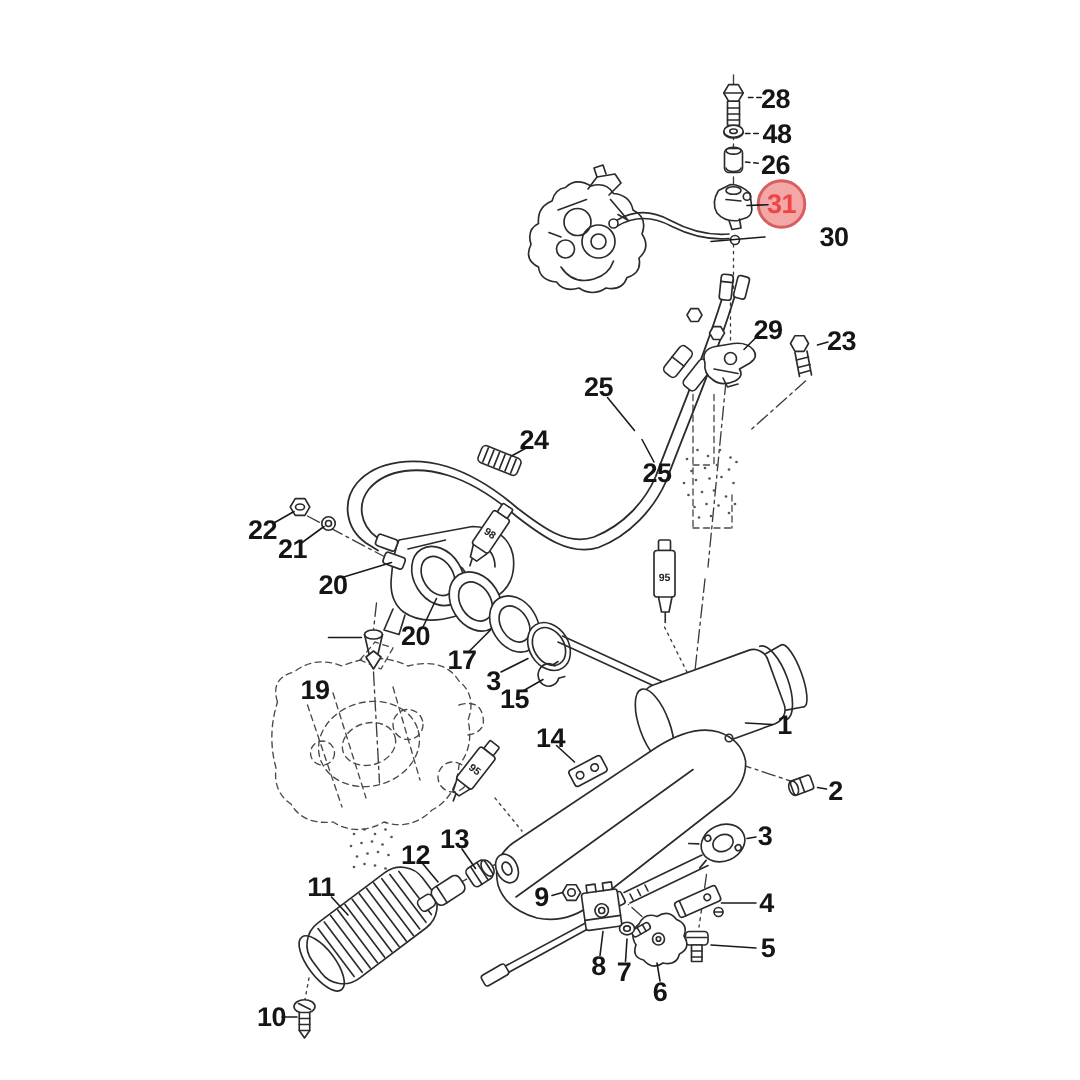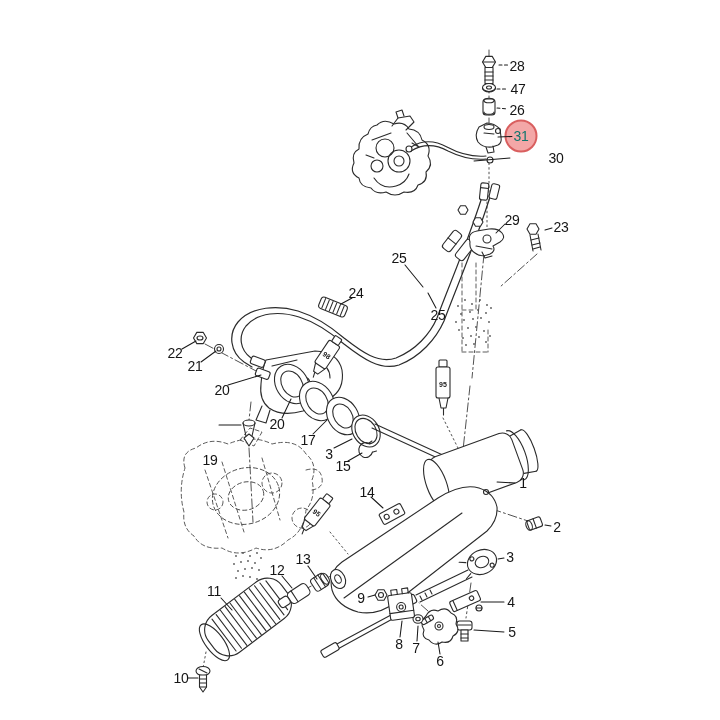--- a/index.html
+++ b/index.html
@@ -1,22 +1,22 @@
 <!DOCTYPE html>
 <html><head>
 <meta charset="utf-8">
 <style>
   html,body{margin:0;padding:0;background:#ffffff}
   body{width:720px;height:720px;overflow:hidden}
   .canvas{position:relative;width:720px;height:720px;background:#fff;font-family:"Liberation Sans",sans-serif}
   .canvas svg{position:absolute;left:0;top:0}
   svg text{font-family:"Liberation Sans",sans-serif;font-weight:bold;font-size:7px;fill:#222;stroke:none}
   .label-layer{position:absolute;left:0;top:0;width:100%;height:100%}
-  .part-label{position:absolute;transform:translate(-50%,-50%);font-weight:normal;font-size:14px;line-height:1;color:#151515;letter-spacing:-0.3px;cursor:default;user-select:none}
-  .part-label.highlighted{color:#0f766e}
+  .part-label{position:absolute;transform:translate(-50%,-50%);font-weight:bold;font-size:18px;line-height:1;color:#151515;letter-spacing:-0.3px;cursor:default;user-select:none}
+  .part-label.highlighted{color:#ef4444}
 </style>
 </head>
 <body>
 
 <div class="canvas">
 <svg width="720" height="720" viewBox="0 0 720 720">
   <g stroke="#2b2b2b" fill="none" stroke-width="1.1" stroke-linecap="round" stroke-linejoin="round">
 
     <g stroke="#3d3d3d" stroke-width="0.9" stroke-dasharray="9 3 2 3">
       <path d="M489,50 V128"></path>
@@ -433,21 +433,21 @@
     <g stroke="#1a1a1a" stroke-width="1.05" stroke-dasharray="3 2.5">
       <path d="M499,65 L508,65"></path>
       <path d="M497,89 L508,89"></path>
       <path d="M497,108 L507,109"></path>
     </g>
   </g>
 </svg>
 
 <div class="label-layer">
       <div class="part-label" style="left: 517px; top: 66px;">28</div>
-      <div class="part-label" style="left: 518px; top: 89px;">47</div>
+      <div class="part-label" style="left: 518px; top: 89px;">48</div>
       <div class="part-label" style="left: 517px; top: 110px; text-align: center;">26</div>
       <div class="part-label highlighted" style="left: 521px; top: 136px;">31</div>
       <div class="part-label" style="left: 523px; top: 158px; margin-left: 33px;">30</div>
       <div class="part-label" style="left: 512px; top: 220px;">29</div>
       <div class="part-label" style="left: 561px; top: 227px;">23</div>
       <div class="part-label" style="left: 399px; top: 258px;">25</div>
       <div class="part-label" style="left: 438px; top: 315px;">25</div>
       <div class="part-label" style="left: 356px; top: 293px;">24</div>
       <div class="part-label" style="left: 175px; top: 353px;">22</div>
       <div class="part-label" style="left: 195px; top: 366px;">21</div>

